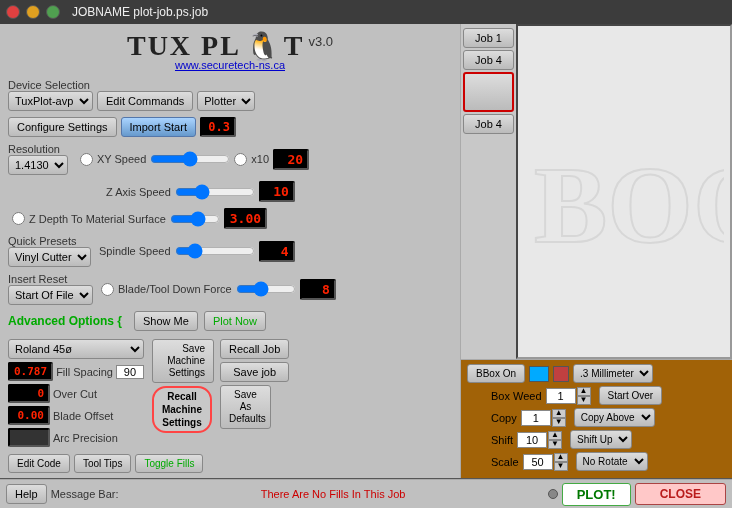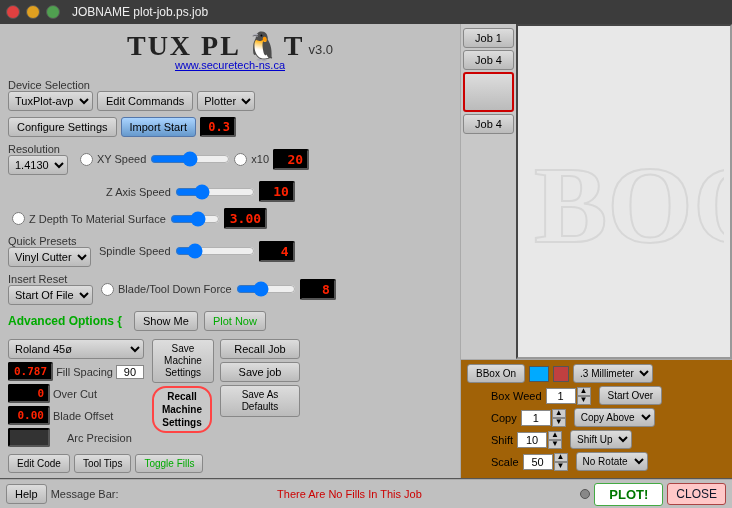--- a/index.html
+++ b/index.html
@@ -191,23 +191,23 @@
       padding: 3px 14px;
       color: #007700;
       font-weight: bold;
       font-size: 13px;
       cursor: pointer;
     }
     .btn-close-bar {
       background: #ffc8c8;
       border: 1px solid #aa4444;
       border-radius: 3px;
-      padding: 3px 8px;
-      color: #0f172a;
-      font-weight: normal;
+      padding: 3px 24px;
+      color: #b91c1c;
+      font-weight: bold;
       font-size: 12px;
       cursor: pointer;
     }
     .status-dot {
       width: 10px; height: 10px;
       background: #888;
       border-radius: 50%;
       border: 1px solid #555;
     }
 
@@ -285,21 +285,21 @@
 
 <div style="display:flex; height: 454px;">
 
   <div class="left-panel">
 
     <div style="text-align:center; margin-bottom:2px;">
       <div style="display:flex; align-items:flex-start; justify-content:center; gap:4px;">
         <span class="logo-text">TUX PL</span>
         <span style="font-size:28px;">🐧</span>
         <span class="logo-text">T</span>
-        <span style="font-size:13px; color:#333; align-self:flex-start; margin-top:12px;">v3.0</span>
+        <span style="font-size:13px; color:#333; align-self:flex-start; margin-top:4px;">v3.0</span>
       </div>
       <a class="logo-url" style="cursor:pointer;">www.securetech-ns.ca</a>
     </div>
 
     <div class="row">
       <div>
         <div class="label-text">Device Selection</div>
         <div style="display:flex; gap:4px; align-items:center;">
           <select>
             <option>TuxPlot-avp</option>
@@ -402,35 +402,35 @@
           <input type="text" value="90" style="width: 28px; font-size: 11px; border: 1px solid rgb(136, 136, 136); text-align: center;">
         </div>
         <div style="display:flex; align-items:center; gap:3px;">
           <div class="led-display" style="font-size:11px; min-width:42px;">0</div>
           <span class="label-text">Over Cut</span>
         </div>
         <div style="display:flex; align-items:center; gap:3px;">
           <div class="led-display" style="font-size:11px; min-width:42px;">0.00</div>
           <span class="label-text">Blade Offset</span>
         </div>
-        <div style="display:flex; align-items:center; gap:17px;">
+        <div style="display:flex; align-items:center; gap:3px;">
           <div class="led-display" style="font-size:11px; min-width:42px; color:#222; background:#333;">&nbsp;&nbsp;&nbsp;</div>
           <span class="label-text">Arc Precision</span>
         </div>
       </div>
 
       <div style="display:flex; flex-direction:column; gap:3px; margin-left:4px;">
-        <button class="btn" style="white-space:normal; width:62px; text-align:center; font-size:10px; line-height:1.2;">Save Machine Settings</button>
+        <button class="btn" style="white-space:normal; width:62px; text-align:right; font-size:10px; line-height:1.2;">Save Machine Settings</button>
         <div class="recall-box">Recall Machine Settings</div>
       </div>
 
       <div style="display:flex; flex-direction:column; gap:3px; margin-left:2px;">
         <button class="btn" style="font-size:11px;">Recall Job</button>
         <button class="btn" style="font-size:11px;">Save job</button>
-        <button class="btn" style="font-size:10px; white-space:normal; width:80px; text-align:center; line-height:1.2;">Save As Defaults</button>
+        <button class="btn" style="font-size:10px; white-space:normal; width:51px; text-align:center; line-height:1.2;">Save As Defaults</button>
       </div>
     </div>
 
     <div class="row" style="margin-top:3px;">
       <button class="btn" style="font-size:10px;">Edit Code</button>
       <button class="btn" style="font-size:10px;">Tool Tips</button>
       <button class="btn btn-green-text" style="font-size:10px;">Toggle Fills</button>
     </div>
 
   </div>

